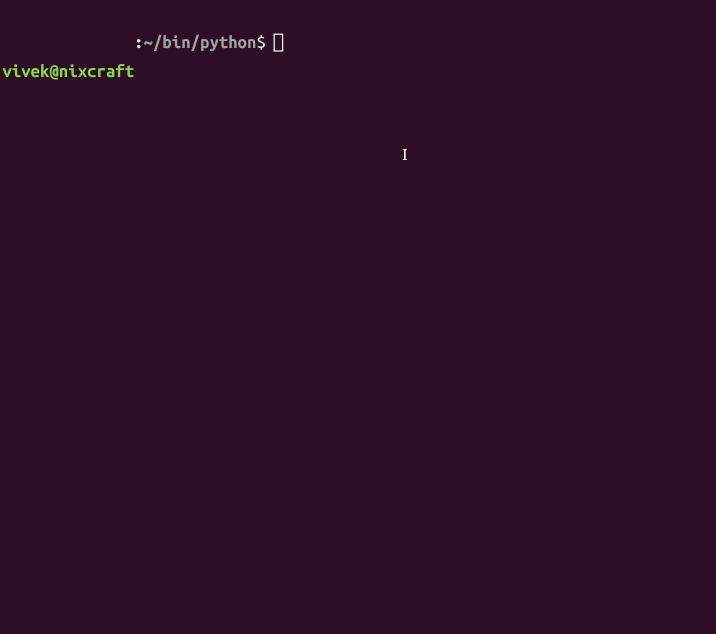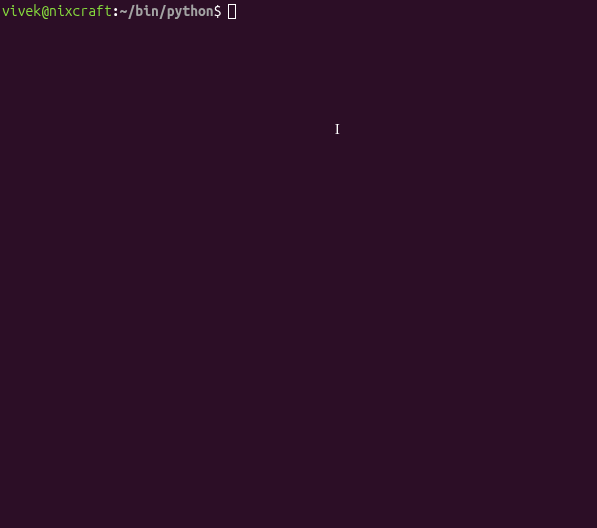--- a/index.html
+++ b/index.html
@@ -22,21 +22,22 @@
       width: 100%;
       height: 100%;
     }
     .prompt-line {
       display: flex;
       align-items: center;
       white-space: pre;
     }
     .user-host {
       color: #87dc3e;
-      font-weight: normal;
+      font-weight: bold;
+      margin-top: 48px;
     }
     .colon {
       color: #ffffff;
       font-weight: bold;
     }
     .path {
       color: #a3a3a3;
       font-weight: bold;
     }
     .dollar {

